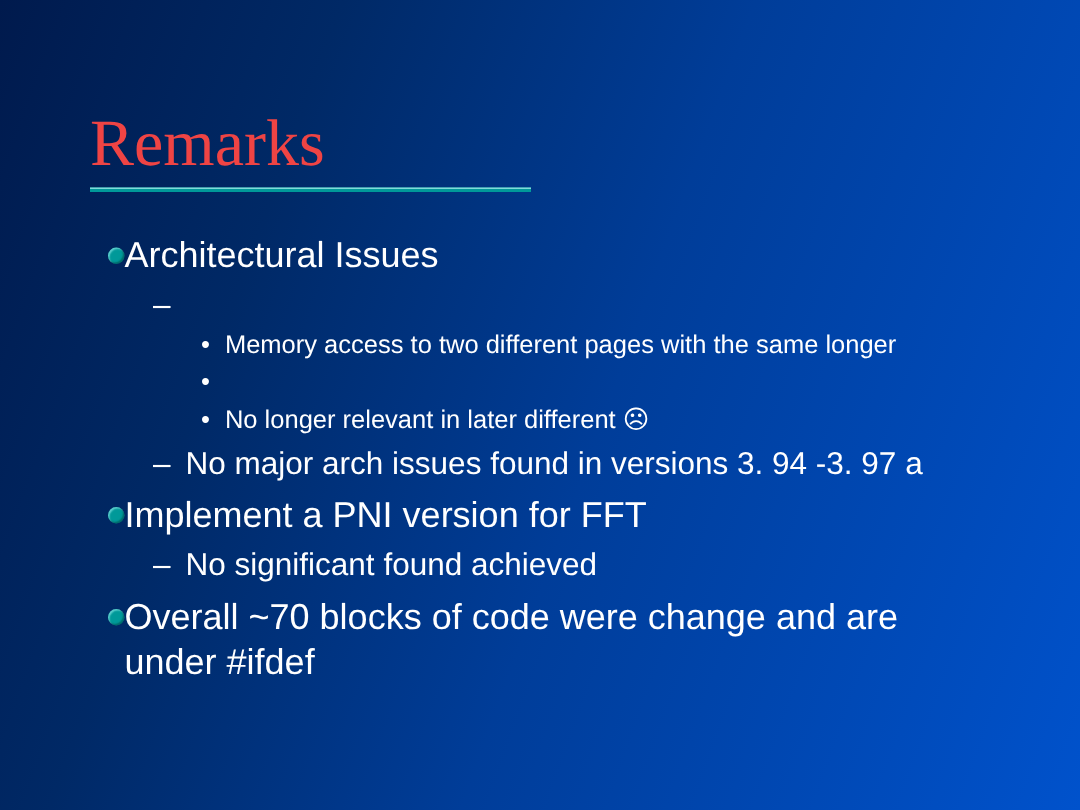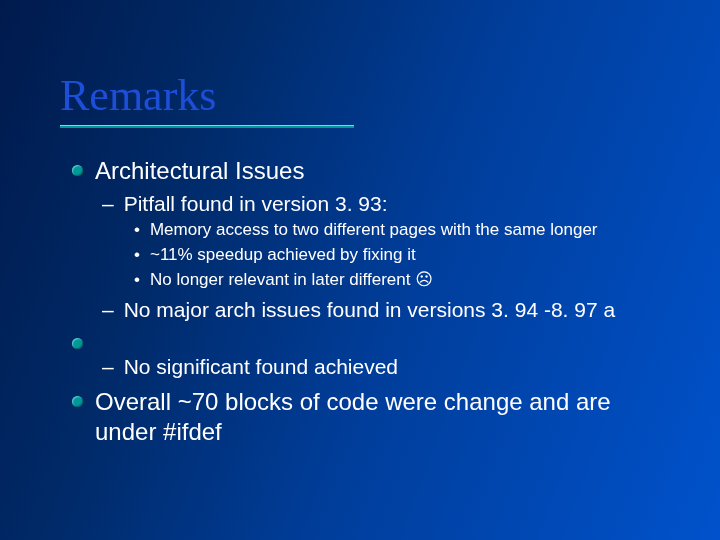--- a/index.html
+++ b/index.html
@@ -15,37 +15,36 @@
     position: relative;
     padding: 70px 60px 40px 60px;
   }
   .title-block {
     position: relative;
   }
   .title {
     font-family: "Times New Roman", Times, serif;
     font-size: 44px;
     font-weight: 400;
-    color: #1d4ed8;
+    color: #ef4444;
     letter-spacing: 0px;
   }
   .title-underline {
     margin-top: 4px;
     width: 294px;
     height: 3px;
     background: #009999;
     border-top: 1px solid #80d9d9;
   }
   .content {
     margin-top: 28px;
     padding-left: 12px;
   }
   .lvl1 {
     display: flex;
-    gap: 12px;
     font-size: 24px;
     line-height: 1.25;
     margin-top: 6px;
   }
   .bullet1 {
     width: 11px;
     height: 11px;
     border-radius: 50%;
     background: #009999;
     flex: 0 0 auto;
@@ -87,43 +86,42 @@
 
   <div class="content">
 
     <div class="lvl1">
       <span class="bullet1"></span>
       <span>Architectural Issues</span>
     </div>
 
       <div class="lvl2">
         <span class="dash2">–</span>
-        <span>Pitfall found in version 3. 93:</span>
       </div>
 
         <div class="lvl3">
           <span class="dot3">•</span>
           <span>Memory access to two different pages with the same longer</span>
         </div>
         <div class="lvl3">
           <span class="dot3">•</span>
-          <span>~11% speedup achieved by fixing it</span>
         </div>
         <div class="lvl3">
           <span class="dot3">•</span>
           <span>No longer relevant in later different ☹</span>
         </div>
 
       <div class="lvl2">
         <span class="dash2">–</span>
-        <span>No major arch issues found in versions 3. 94 -8. 97 a</span>
+        <span>No major arch issues found in versions 3. 94 -3. 97 a</span>
       </div>
 
     <div class="lvl1">
       <span class="bullet1"></span>
+      <span>Implement a PNI version for FFT</span>
     </div>
 
       <div class="lvl2">
         <span class="dash2">–</span>
         <span>No significant found achieved</span>
       </div>
 
     <div class="lvl1">
       <span class="bullet1"></span>
       <span>Overall ~70 blocks of code were change and are under #ifdef</span>

